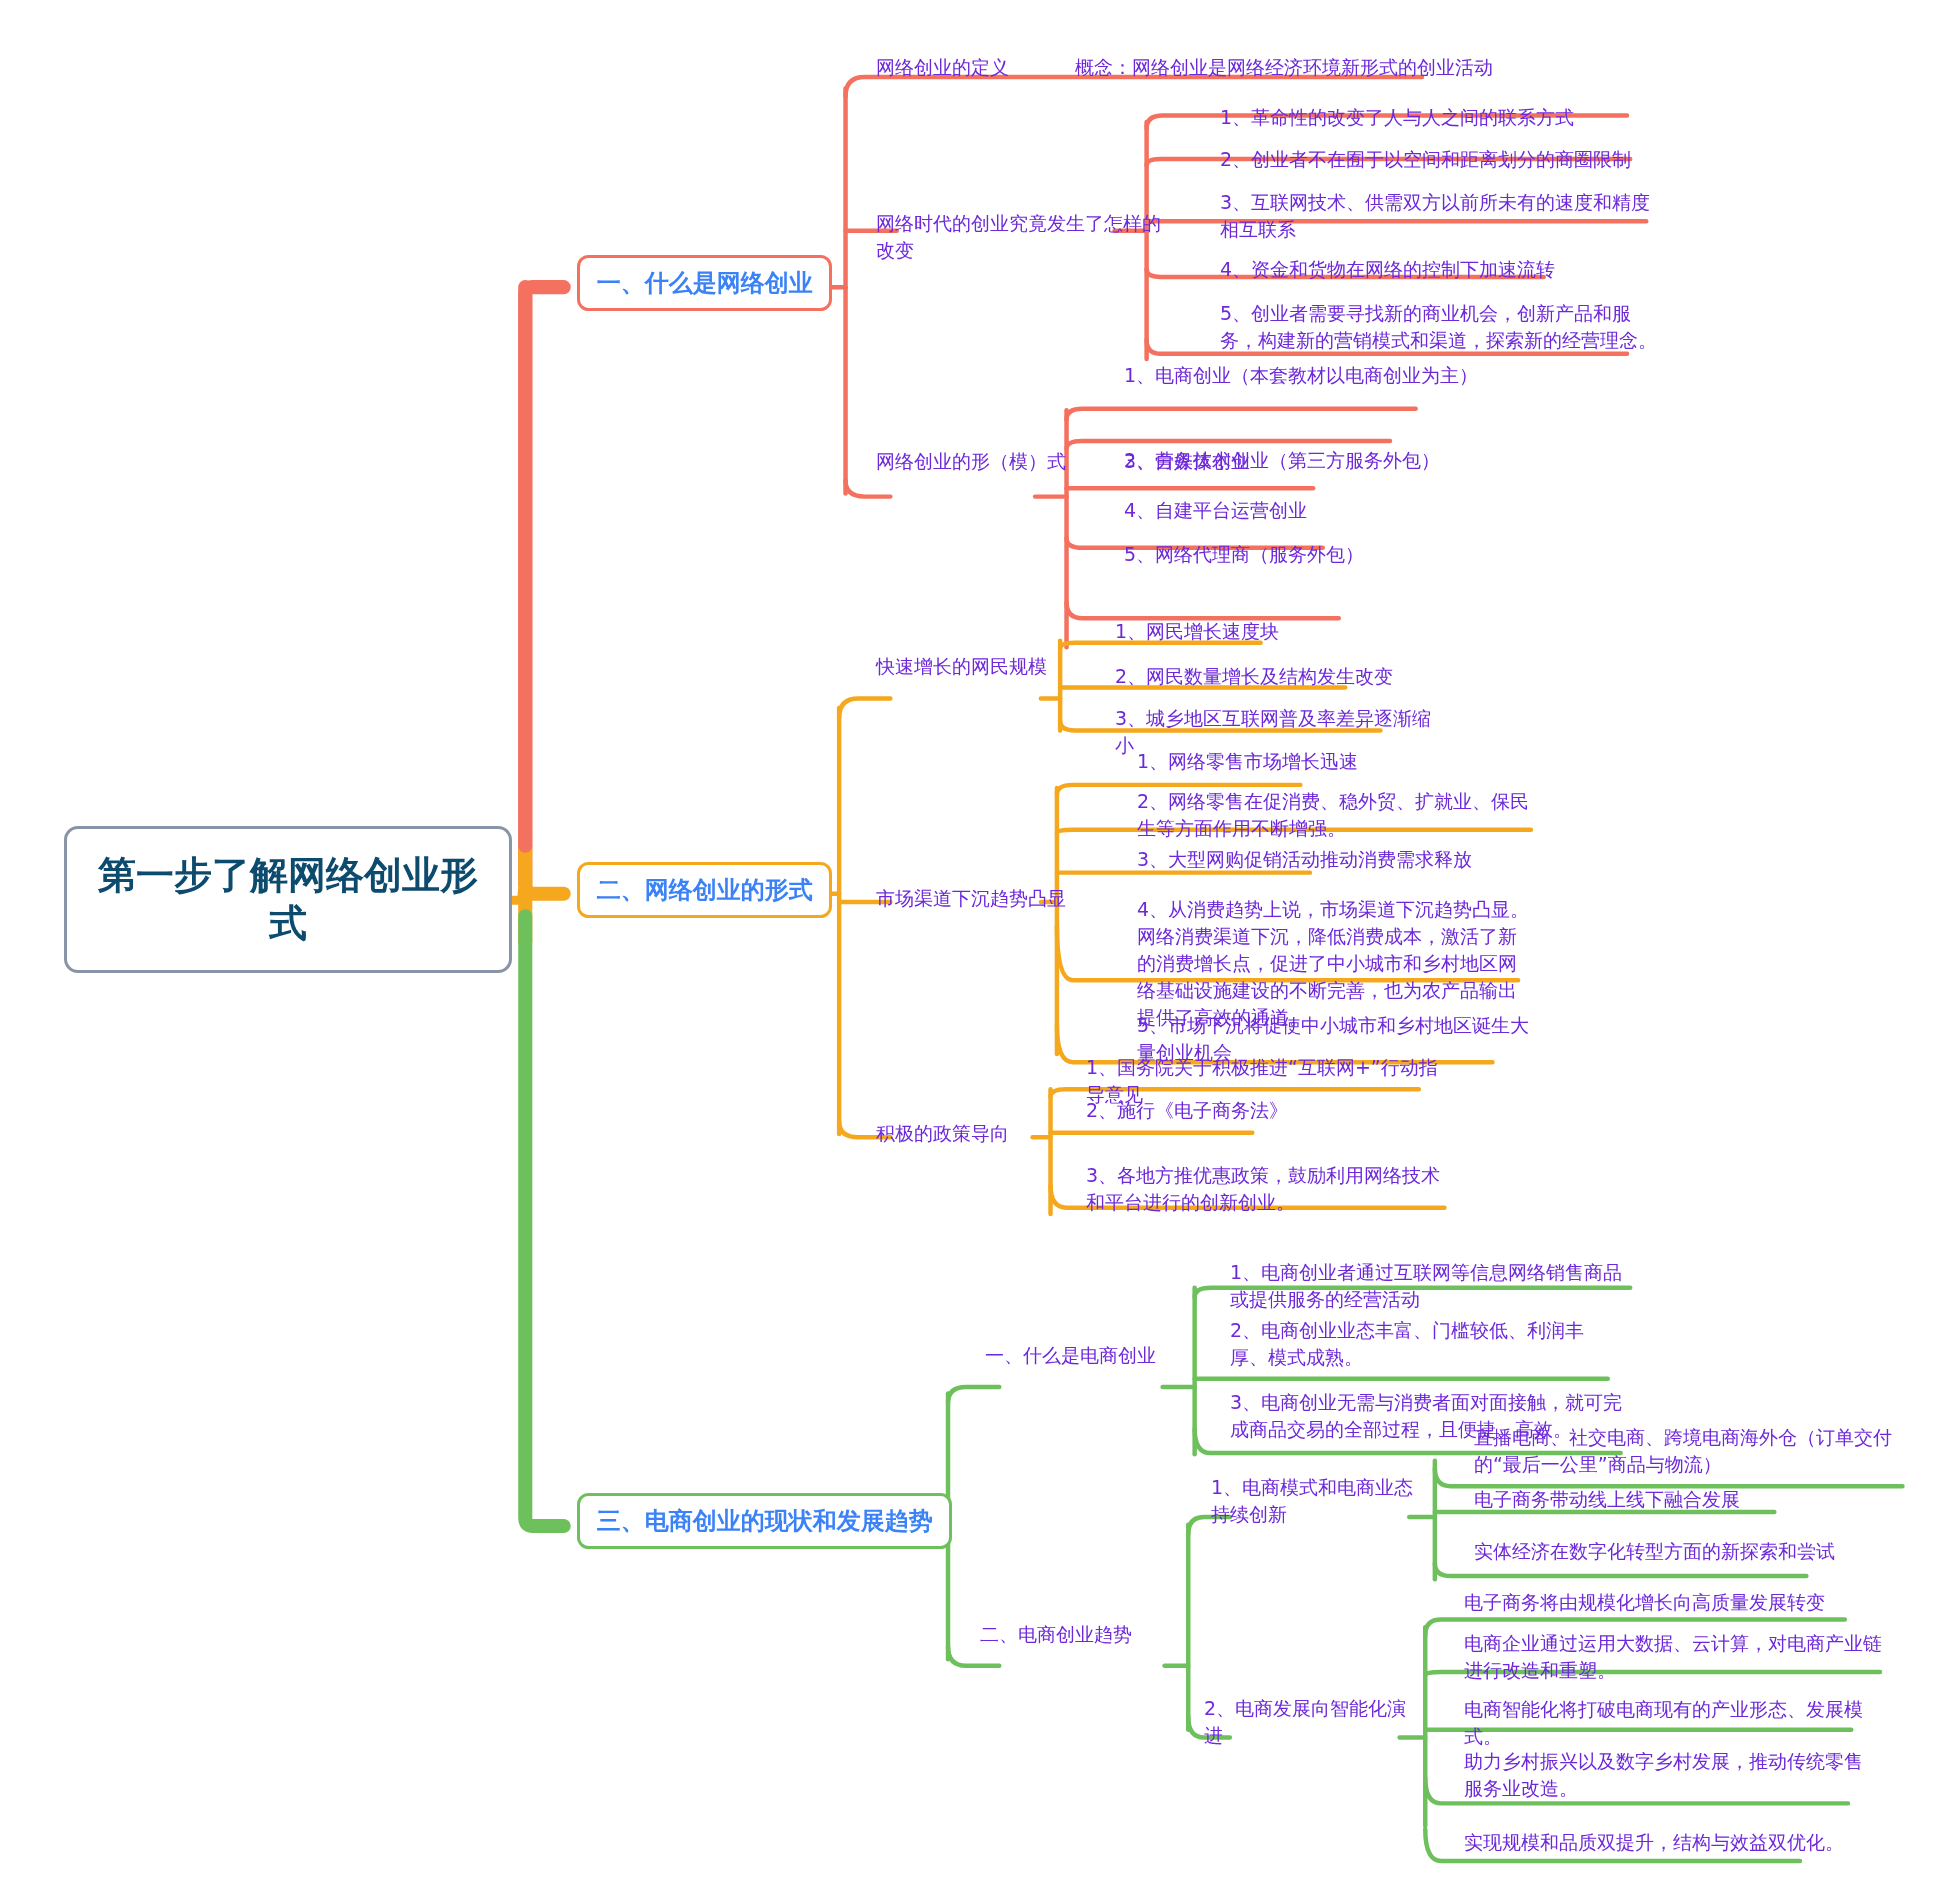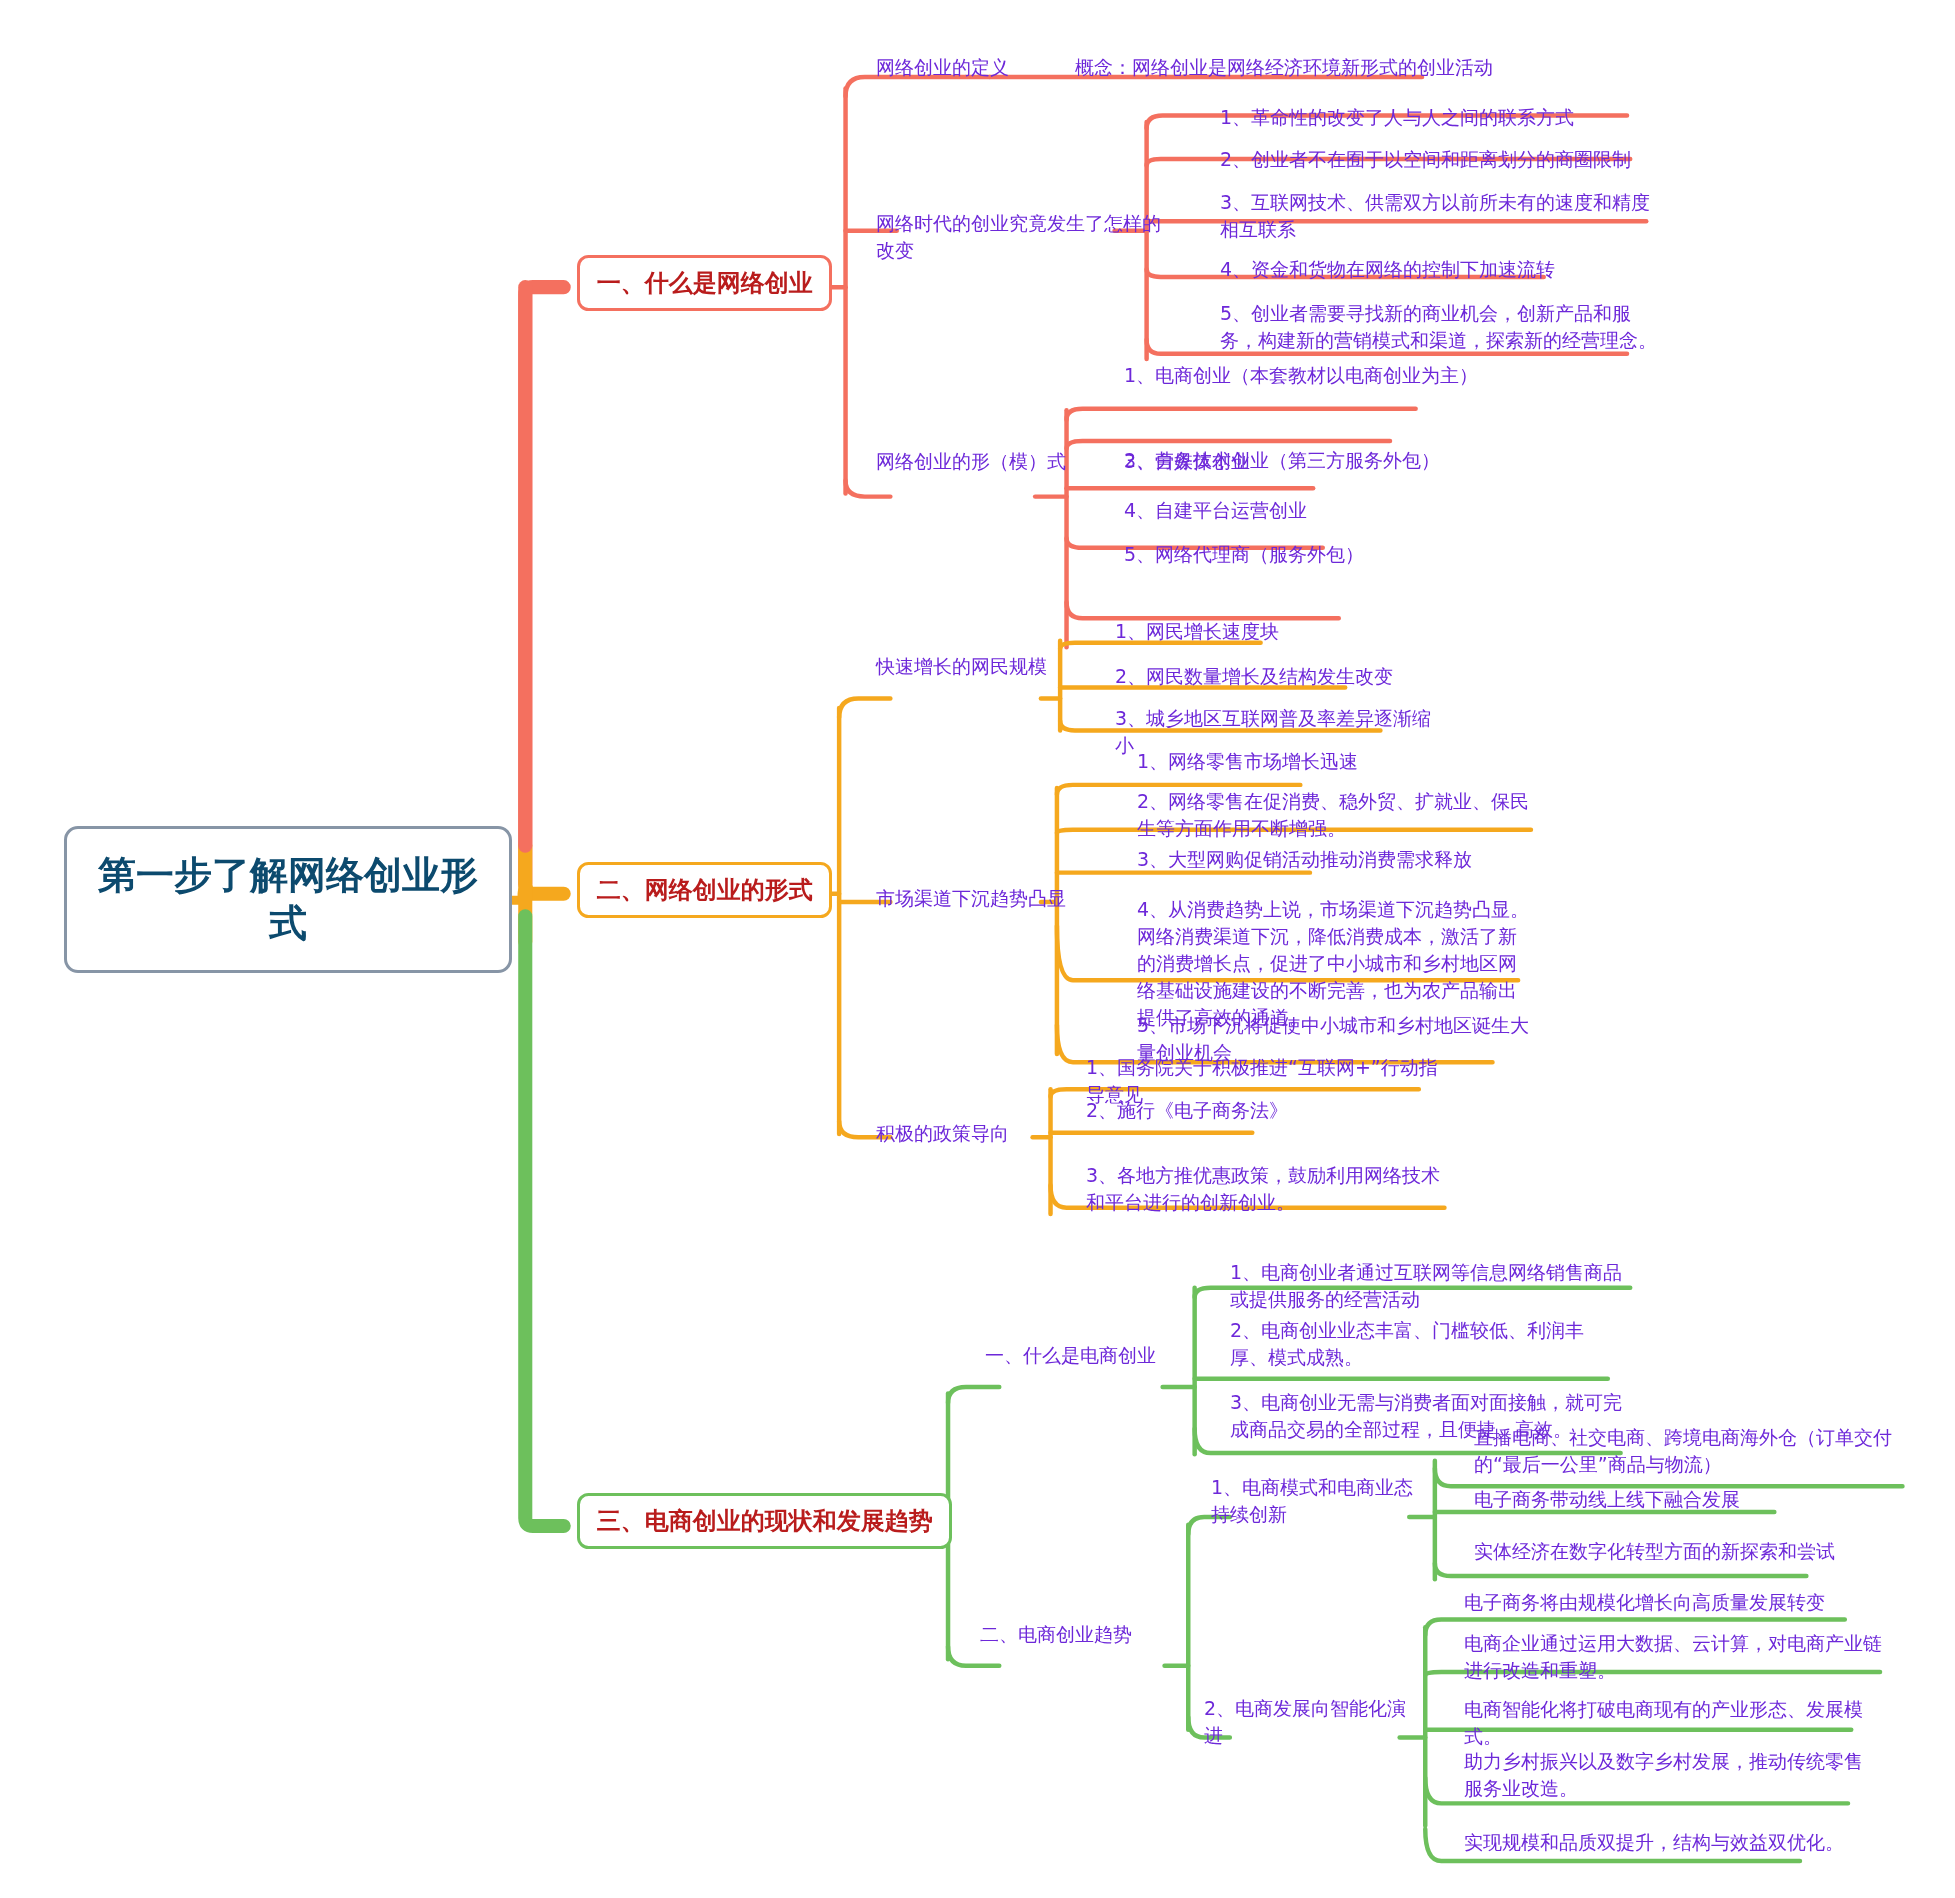--- a/index.html
+++ b/index.html
@@ -16,21 +16,21 @@
     display:flex;align-items:center;justify-content:center;text-align:center;
     font-size:38px;font-weight:bold;line-height:1.25;padding:6.4px 26px;
     color:#0c4a6e;
   }
 
   
   .topic{
     border:3.2px solid;border-radius:11.5px;background:#fff;
     display:flex;align-items:center;justify-content:center;
     font-size:24px;font-weight:bold;padding:9px 16.7px;white-space:nowrap;
-    color:#b91c1c;
+    color:#3b82f6;
   }
   .topic.c1{border-color:#f4705f;}
   .topic.c2{border-color:#f5a81e;}
   .topic.c3{border-color:#6dc05c;}
 
   
   .leaf{font-size:19px;line-height:1.42;color:#6d28d9;}
 </style>
 </head>
 <body>

